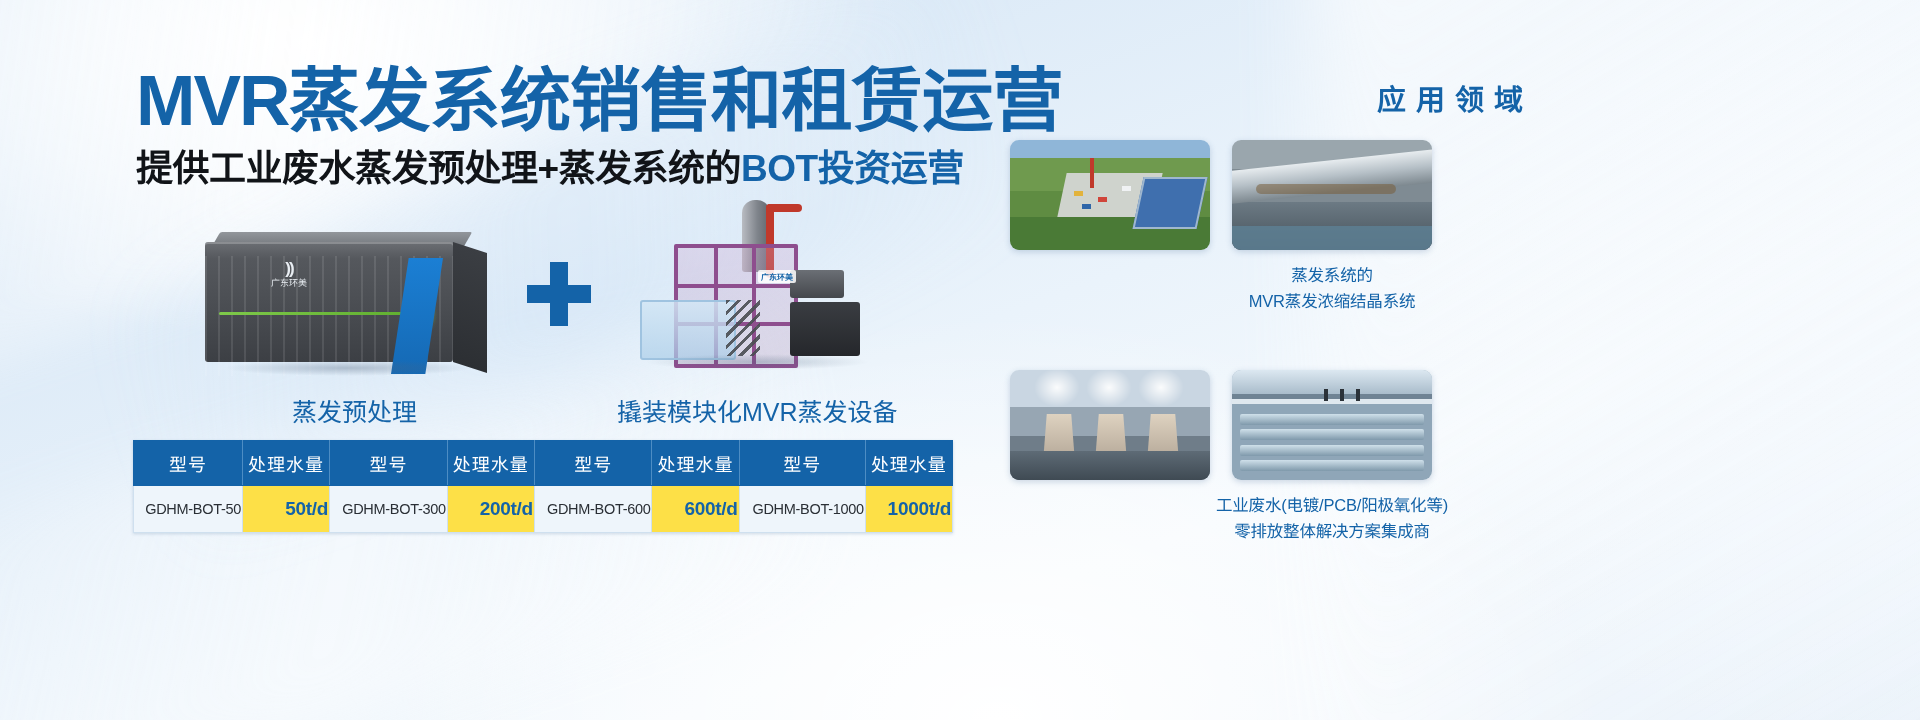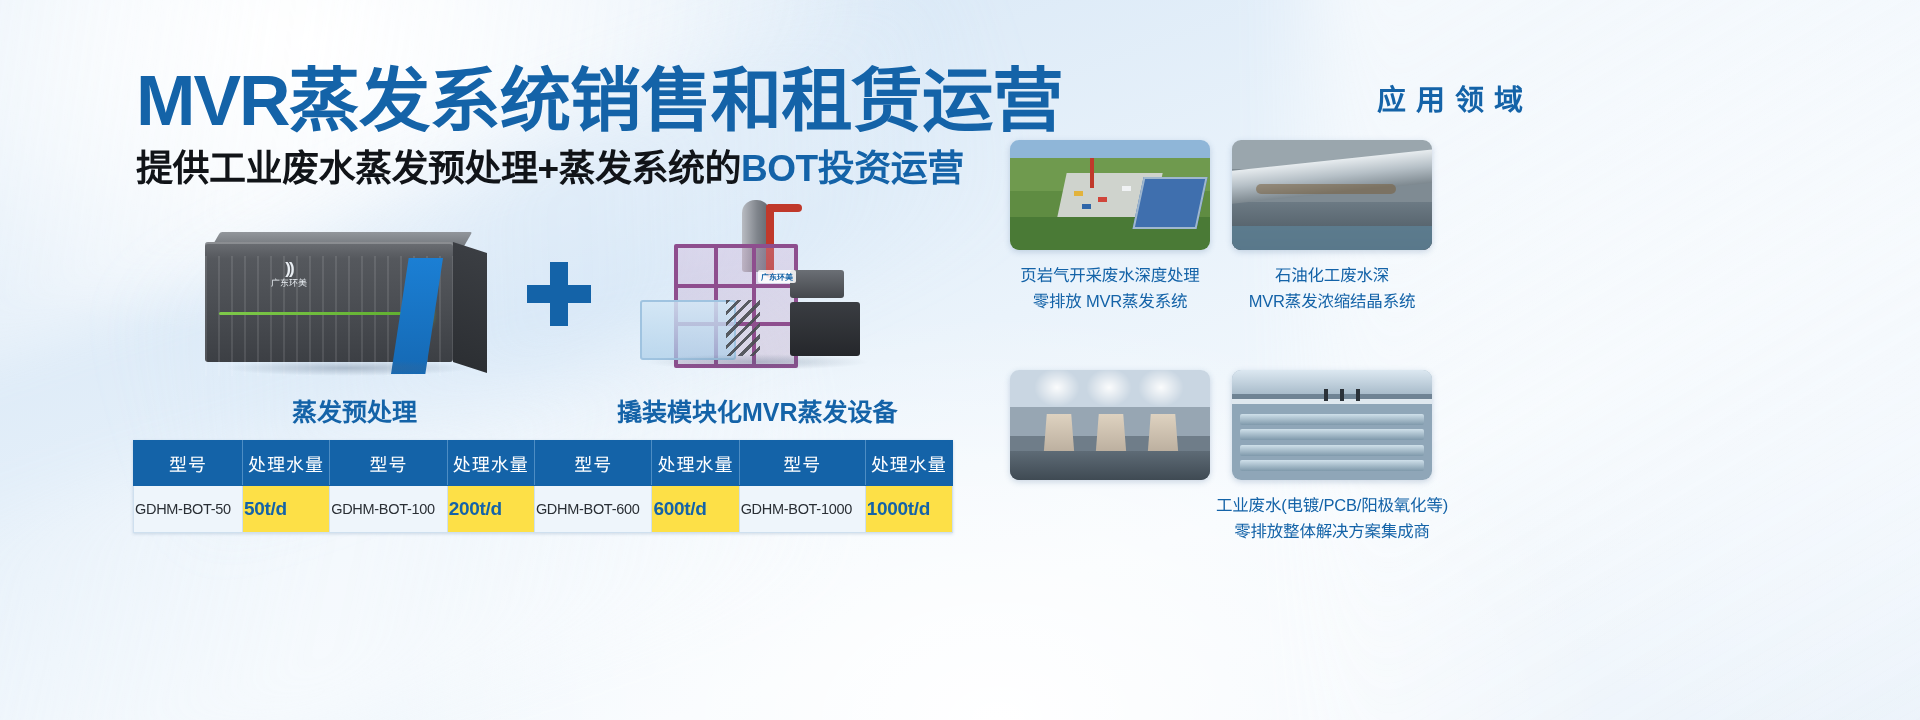--- a/index.html
+++ b/index.html
@@ -44,21 +44,21 @@
   #title .lat{letter-spacing:-2px;}
   #subtitle{
     position:absolute;left:136px;top:150px;
     font-size:37px;font-weight:bold;color:#111418;
     line-height:1;white-space:nowrap;letter-spacing:-0.5px;
   }
   #subtitle .hl{color:#1463a8;margin-top:39px;}
 
   
   .prod-label{
-    position:absolute;font-size:25px;font-weight:bold;color:#1463a8;
+    position:absolute;font-size:25px;font-weight:normal;color:#1463a8;
     white-space:nowrap;text-align:center;
   }
   #label-pre{left:292px;top:392px;}
   #label-mvr{left:617px;top:392px;}
 
   
   #fig-container{position:absolute;left:205px;top:228px;width:275px;height:150px;}
   .cont-body{position:absolute;left:0;top:14px;width:248px;height:120px;
     background:linear-gradient(180deg,#6c6f74 0%,#55585d 14%,#4a4d52 55%,#3c3f44 100%);
     border-radius:3px;
@@ -118,21 +118,21 @@
   
   #spec-table{position:absolute;left:133px;top:440px;width:820px;border-collapse:collapse;
     font-size:15px;box-shadow:0 1px 3px rgba(30,70,120,.18);background:#fff;}
   #spec-table th{
     background:#1463a8;color:#fff;font-weight:normal;font-size:18px;
     height:42px;border:1px solid #1463a8;border-right:1px solid #4d8dc4;
     text-align:center;letter-spacing:1px;
   }
   #spec-table th:last-child{border-right:1px solid #1463a8;}
   #spec-table td{
-    height:44px;text-align:left;border:1px solid #cfe0ef;color:#2a2f35;
+    height:44px;text-align:right;border:1px solid #cfe0ef;color:#2a2f35;
     font-size:15px;letter-spacing:-0.3px;white-space:nowrap;
   }
   #spec-table td.model{background:#eef5fb;font-size:14.5px;color:#2a2f35;}
   #spec-table td.cap{background:#fde047;color:#1463a8;font-weight:bold;font-size:19px;}
 
   
   #right{position:absolute;left:980px;top:0;width:940px;height:604px;}
   #apps-title{
     position:absolute;left:0;right:0;top:76px;text-align:center;
     font-size:29px;font-weight:bold;color:#1463a8;letter-spacing:10px;
@@ -261,21 +261,21 @@
           <th>型号</th>
           <th>处理水量</th>
           <th>型号</th>
           <th>处理水量</th>
         </tr>
       </thead>
       <tbody>
         <tr>
           <td class="model">GDHM-BOT-50</td>
           <td class="cap">50t/d</td>
-          <td class="model">GDHM-BOT-100</td>
+          <td class="model">GDHM-BOT-300</td>
           <td class="cap">200t/d</td>
           <td class="model">GDHM-BOT-600</td>
           <td class="cap">600t/d</td>
           <td class="model">GDHM-BOT-1000</td>
           <td class="cap">1000t/d</td>
         </tr>
       </tbody>
     </table>
   </div>
 
@@ -285,35 +285,31 @@
     <div class="card" id="card-0">
       <div class="thumb th-shale">
         <span class="pad"></span>
           <span class="pond"></span>
           <span class="rig"></span>
         <span class="truck t1"></span>
           <span class="truck t2"></span>
           <span class="truck t3"></span>
           <span class="truck t4"></span>
       </div>
-      <div class="cap">
-        <div>页岩气开采废水深度处理</div>
-        <div>零排放 MVR蒸发系统</div>
-      </div>
     </div>
 
     <div class="card" id="card-1">
       <div class="thumb th-pipe">
         <span class="wall"></span>
           <span class="big"></span>
           <span class="stain"></span>
           <span class="water"></span>
       </div>
       <div class="cap">
-        <div>石油化工废水深</div>
+        <div>蒸发系统的</div>
         <div>MVR蒸发浓缩结晶系统</div>
       </div>
     </div>
 
     <div class="card" id="card-2">
       <div class="thumb th-coal">
         <span class="smoke s1"></span>
           <span class="smoke s2"></span>
           <span class="smoke s3"></span>
         <span class="tower c1"></span>

